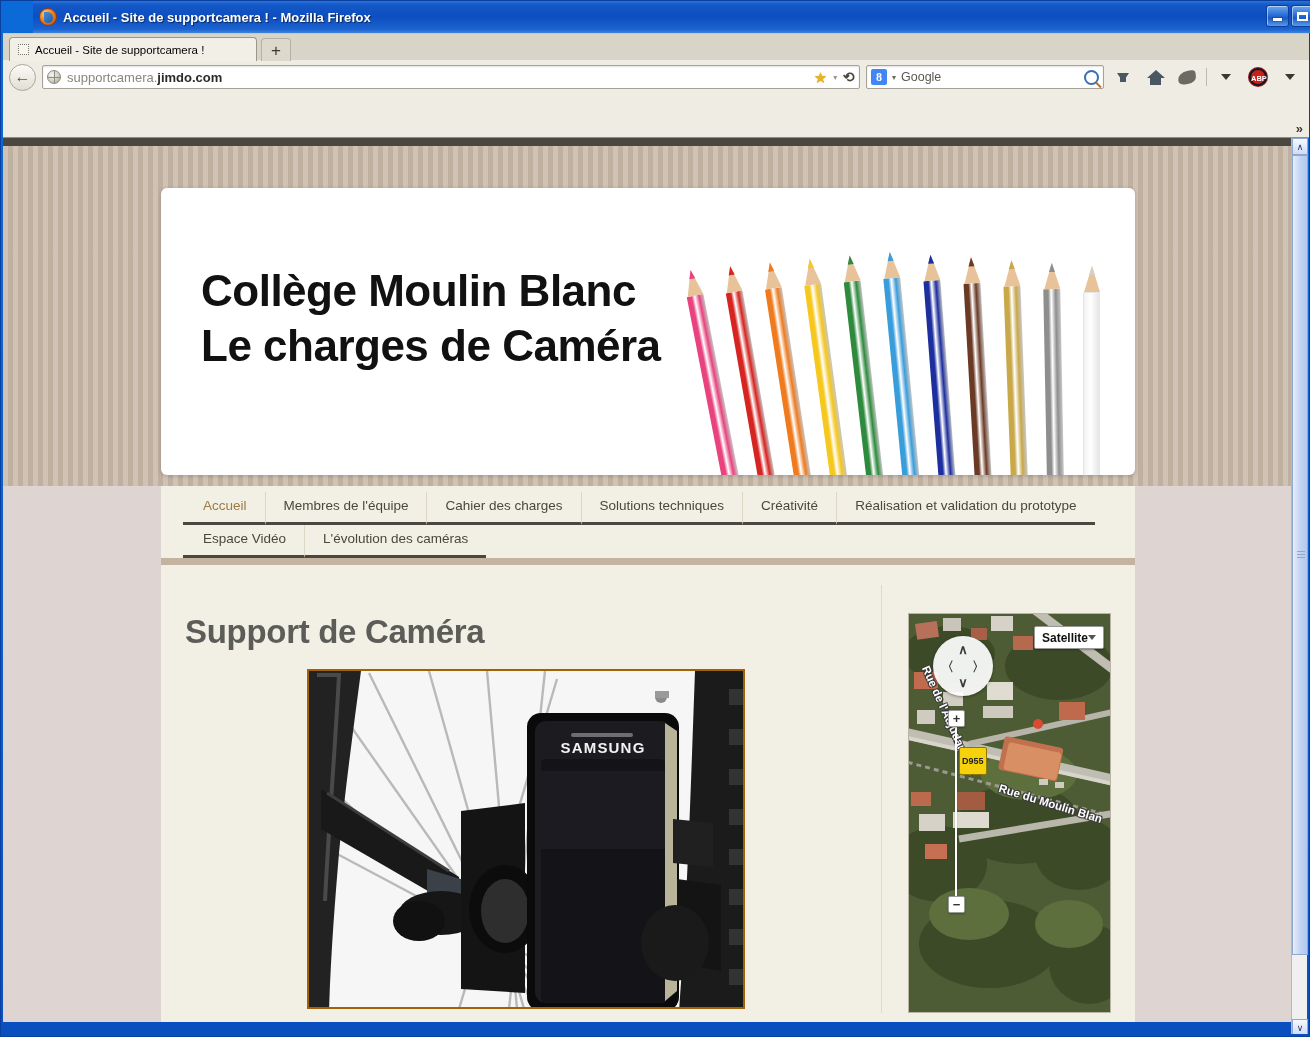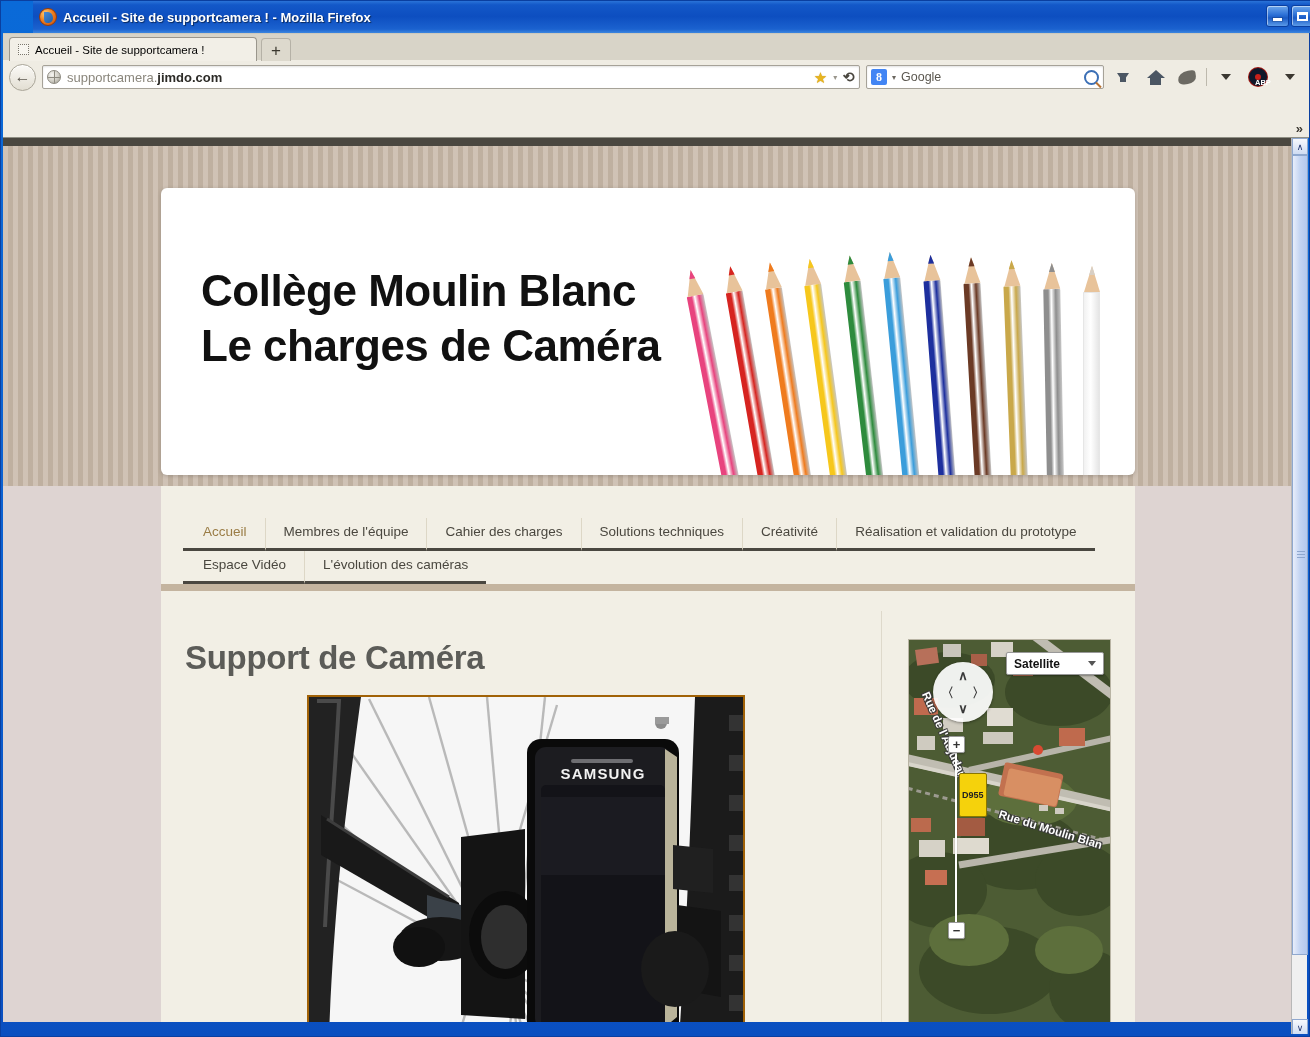--- a/index.html
+++ b/index.html
@@ -140,21 +140,21 @@
   .dl-arrow::before{content:"";position:absolute;left:-3px;top:-9px;width:6px;height:9px;background:#4b5663;}
   .home-ico { width:17px;height:15px;position:relative; }
   .home-ico::before{content:"";position:absolute;left:0;top:0;width:0;height:0;border-left:9px solid transparent;border-right:9px solid transparent;border-bottom:8px solid #4b5663;}
   .home-ico::after{content:"";position:absolute;left:3px;top:7px;width:11px;height:8px;background:#4b5663;}
   .bird-ico { width:18px;height:13px;background:#6c6a63;border-radius:60% 20% 50% 30%; transform:rotate(-8deg); }
   .sep-v { width:1px;height:18px;background:#bdb9ad; flex:0 0 auto; }
   .caret-dn { width:0;height:0;border-left:5px solid transparent;border-right:5px solid transparent;border-top:6px solid #3b3831; }
   .abp-ico {
     width:18px;height:18px;border-radius:50%;background:#c8201a;
     color:#fff;font-size:7.5px;font-weight:bold;line-height:18px;text-align:center;
-    border:6px solid #0f172a; box-shadow:0 0 0 1px #9a1511;
+    border:2px solid #0f172a; box-shadow:0 0 0 1px #9a1511;
   }
 
   #chevrons {
     position:absolute; right: 6px; bottom: 1px;
     font-size: 13px; color:#3b3831; font-weight:bold;
   }
 
   
   #viewport {
     position:absolute; left:2px; top:137px; width:1290px; height:884px;
@@ -195,21 +195,21 @@
     border-left:3px solid transparent;border-right:3px solid transparent;
     border-bottom:9px solid #333;
   }
 
   
   #lower { background:#ded4d2; min-height: 560px; position:relative; }
   #contentcol {
     position:absolute; left:158px; top:0; width:974px; bottom:0;
     background:#f2efe5;
   }
-  #navblock { padding: 32px 22px 0 22px; }
+  #navblock { padding: 6px 22px 0 22px; }
   #navrow { display:flex; }
   .navitem {
     font-size: 13.5px; color:#4a473f; white-space:nowrap;
     padding: 6px 18px 9px 18px;
     border-bottom: 3px solid #4a4740;
     border-right: 1px solid #ddd7c6;
     background:#f2efe5;
   }
   .navitem.first { padding-left: 20px; }
   .navitem.active { color:#9a7c45; }
@@ -236,21 +236,21 @@
   #mapwrap { padding: 48px 0 0 26px; }
   #map {
     width: 203px; height: 400px;
     position:relative; overflow:hidden;
     background: #4e5a33;
     border: 1px solid #b9b4a4;
   }
   #satbtn {
     position:absolute; right:6px; top:12px; height:23px;
     background:#fff; border:1px solid #999; border-radius:2px;
-    display:flex;align-items:center;gap:28px;padding:0 7px;
+    display:flex;align-items:center;gap:0;padding:0 7px;
     font-size:12px;color:#111;font-weight:bold;
     box-shadow:0 1px 2px rgba(0,0,0,.35);
   }
   #satbtn .cv { width:0;height:0;border-left:4px solid transparent;border-right:4px solid transparent;border-top:5px solid #555; }
   #panctl {
     position:absolute; left:24px; top:22px; width:60px;height:60px;border-radius:50%;
     background:rgba(255,255,255,.92);
     box-shadow:0 1px 3px rgba(0,0,0,.4);
   }
   #panctl span { position:absolute; color:#3a3a3a; font-size:13px; font-weight:bold; line-height:1; }
@@ -269,21 +269,21 @@
   #zin { top: 96px; }
   #zout { top: 282px; }
   .streetlbl {
     position:absolute; color:#fff; font-size:11.5px; font-weight:bold;
     white-space:nowrap;
     text-shadow: 1px 1px 0 #3a3a3a,-1px -1px 0 #3a3a3a,1px -1px 0 #3a3a3a,-1px 1px 0 #3a3a3a;
   }
   #hwytag {
     position:absolute; left:50px; top:133px;
     background:#f5d20c; border:1px solid #8a7600; border-radius:2px;
-    font-size:9px; font-weight:bold; color:#222; padding:16px 2px;
+    font-size:9px; font-weight:bold; color:#222; padding:8px 2px;
   }
 
   
   #vscroll {
     position:absolute; right:2px; top:137px; width:16px; height:898px;
     background:#f0f0f0; border-left:1px solid #b8b8b8;
   }
   .sbarrow {
     width:16px;height:17px;background:linear-gradient(180deg,#f7f9fd,#cfdcf2);
     border:1px solid #8fa8cf; display:flex;align-items:center;justify-content:center;

